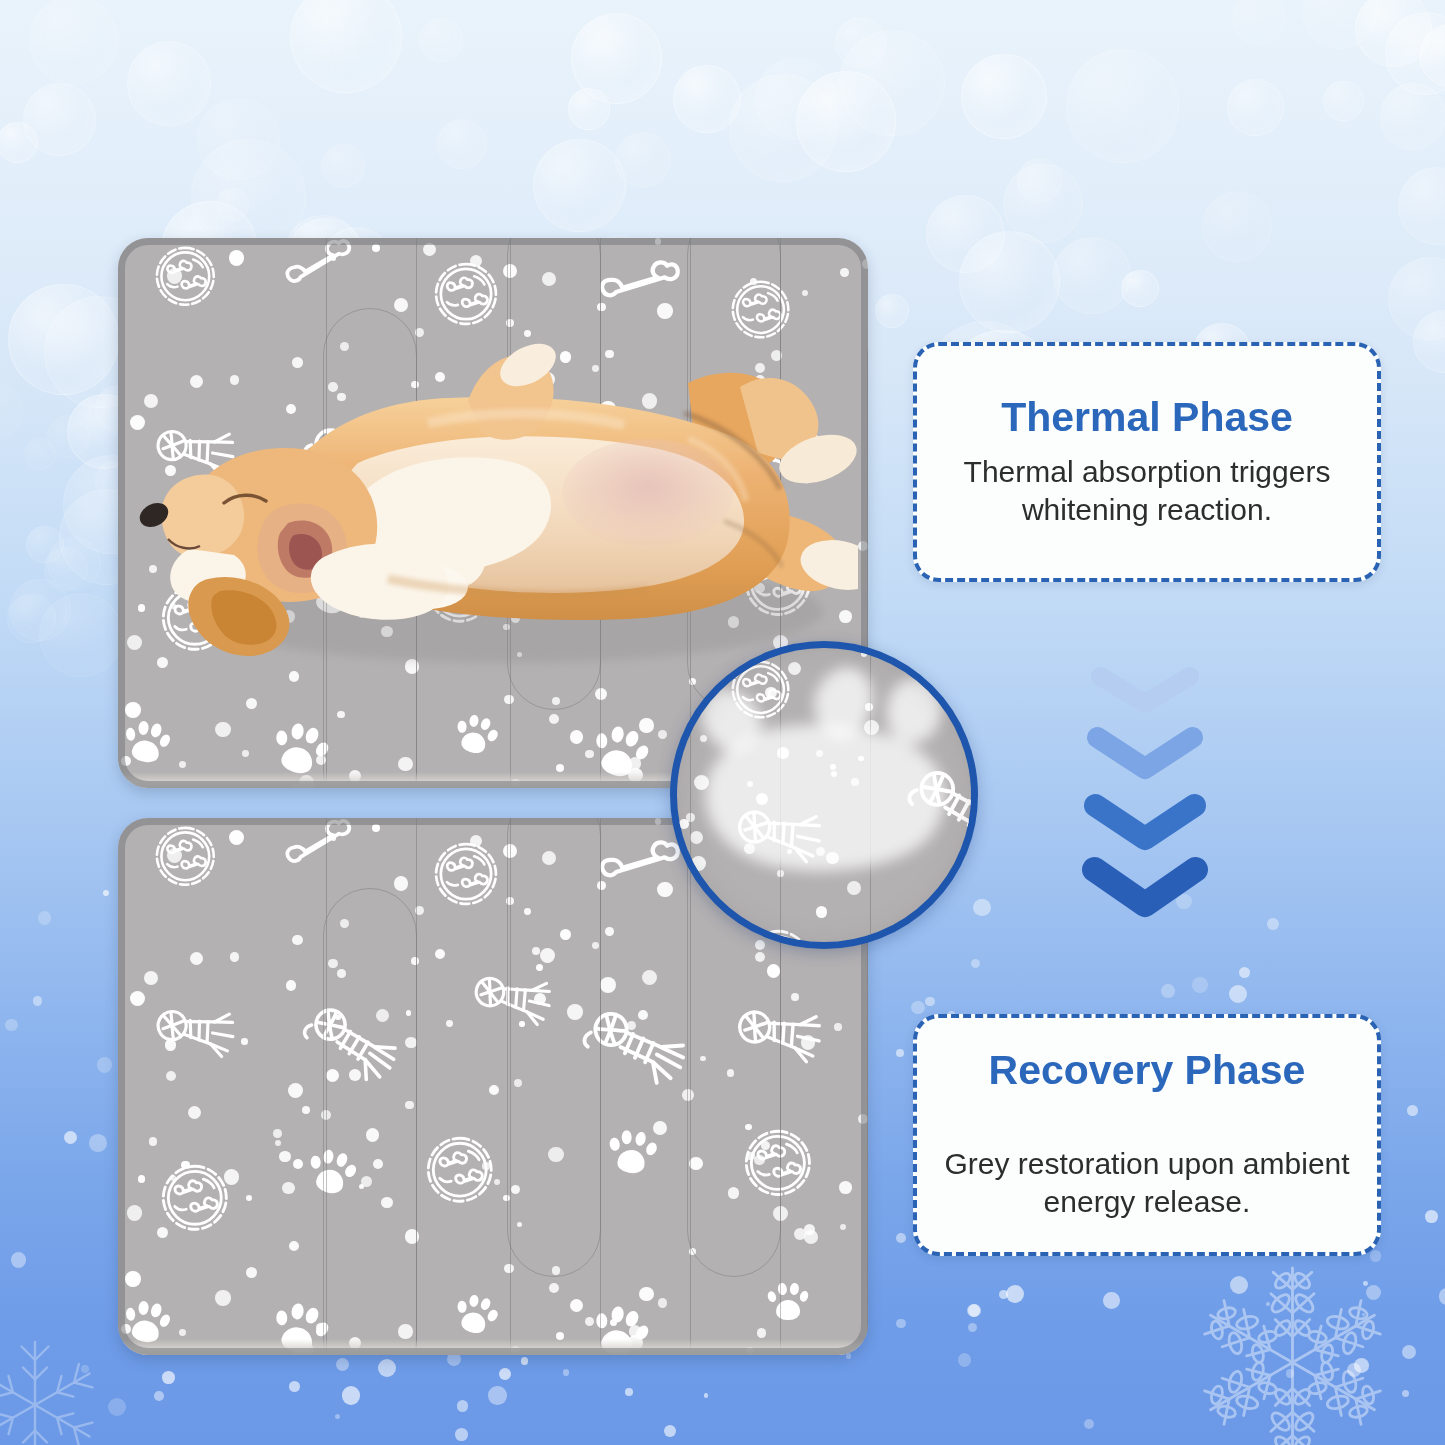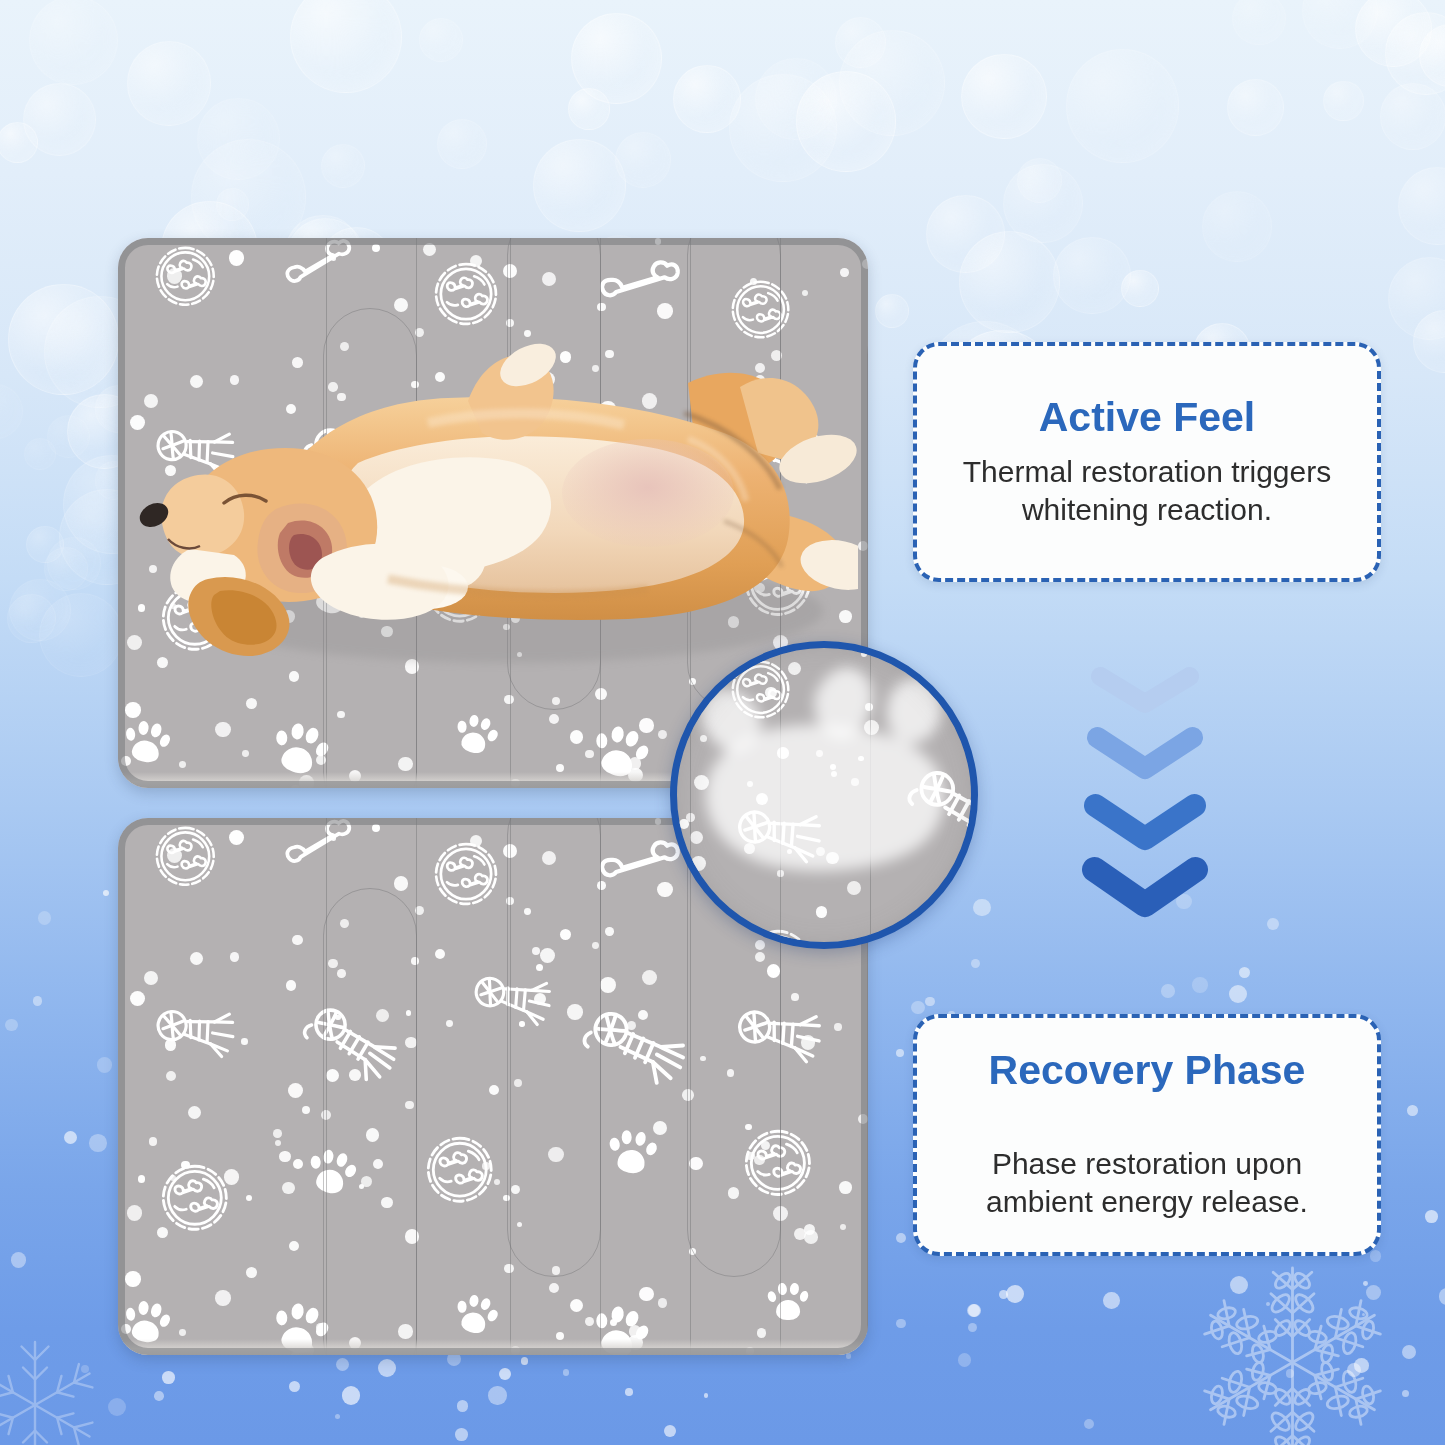--- a/index.html
+++ b/index.html
@@ -1468,22 +1468,22 @@
     </svg></div>
     <div class="chev" id="chev2" style="top: 127px; left: 2px;"><svg width="126" height="62" viewBox="0 0 126 62">
       <path d="M13.5 13.5 L63 46.5 L112.5 13.5" fill="none" stroke="#3a74c9" stroke-width="23" stroke-linecap="round" stroke-linejoin="round"></path>
     </svg></div>
     <div class="chev" id="chev3" style="top: 190px; left: 0px;"><svg width="130" height="66" viewBox="0 0 130 66">
       <path d="M14.5 14.5 L65 49.5 L115.5 14.5" fill="none" stroke="#2a5fb8" stroke-width="25" stroke-linecap="round" stroke-linejoin="round"></path>
     </svg></div>
   </div>
 
   <div class="card" style="left:913px;top:342px;width:468px;height:240px;">
-    <p class="card-title">Active Feel</p>
-    <p class="card-body">Thermal restoration triggers whitening reaction.</p>
+    <p class="card-title">Thermal Phase</p>
+    <p class="card-body">Thermal absorption triggers whitening reaction.</p>
   </div>
 
   <div class="card" style="left:913px;top:1014px;width:468px;height:242px;gap:39px;">
     <p class="card-title">Recovery Phase</p>
-    <p class="card-body">Phase restoration upon ambient energy release.</p>
+    <p class="card-body">Grey restoration upon ambient energy release.</p>
   </div>
 
 </div>
 
 </body></html>

